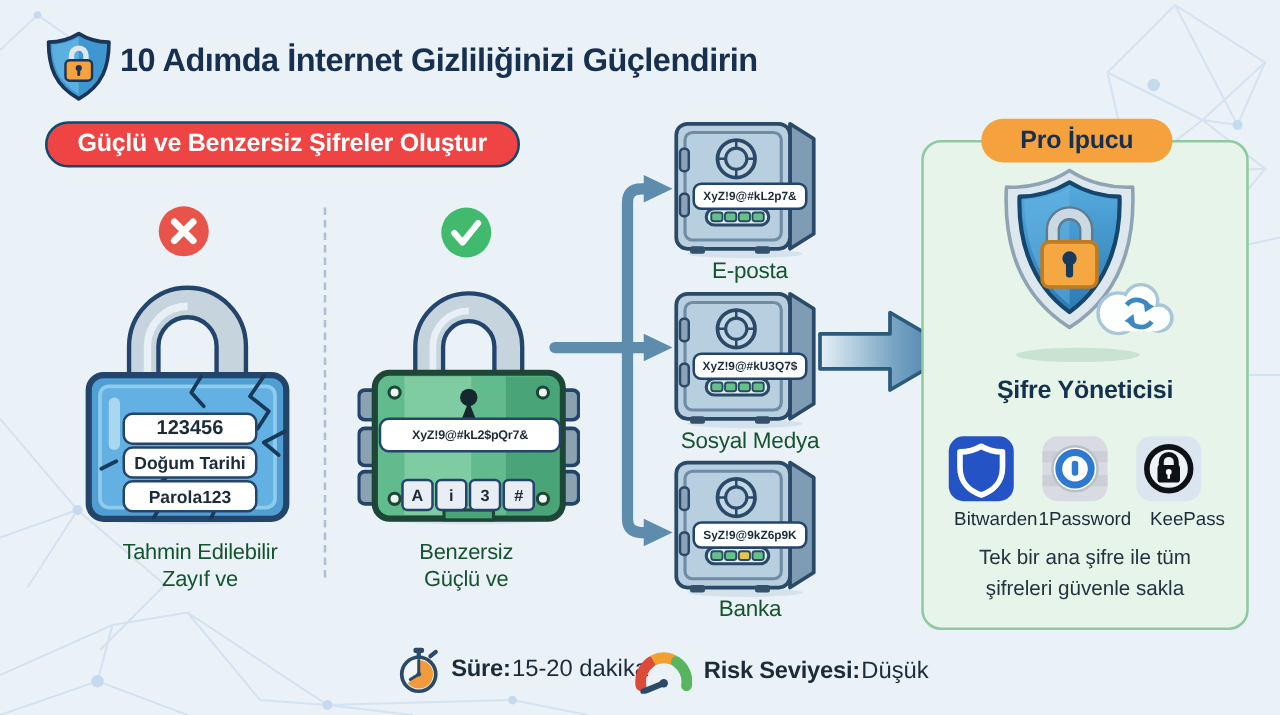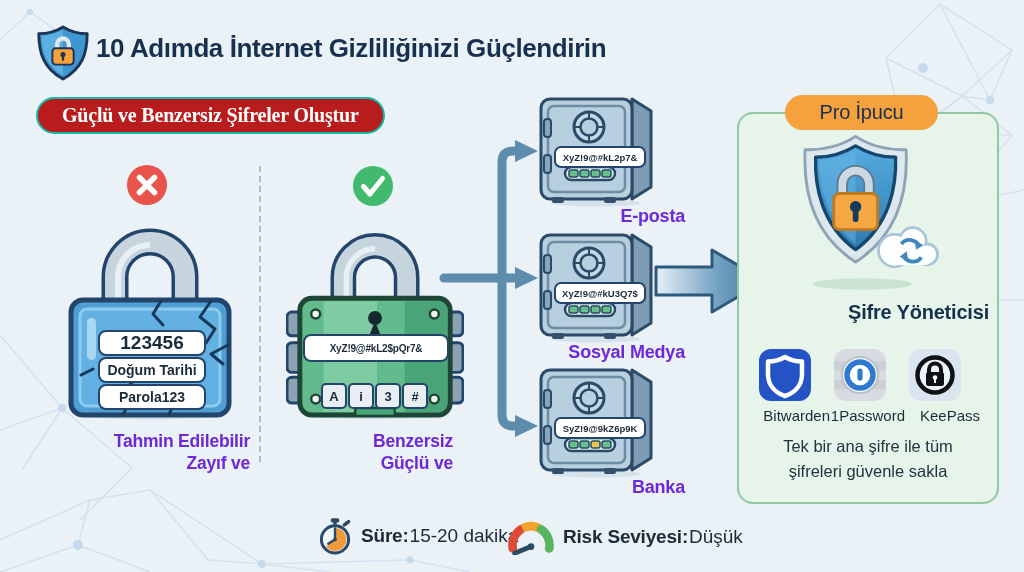--- a/index.html
+++ b/index.html
@@ -7,25 +7,25 @@
     position:relative;width:1024px;height:572px;overflow:hidden;
     background:#eaf1f7;font-family:"Liberation Sans",sans-serif;
     color:#1c3557;
   }
   .abs{position:absolute;}
   svg{display:block;}
   
   #page-title{left:96px;top:33px;font-size:26px;font-weight:bold;color:#17304f;letter-spacing:-.4px;}
   #step-badge{
     left:36px;top:97px;height:33px;line-height:33px;padding:0 24px;
-    background:#b91c1c;border:2px solid #14b8a6;border-radius:20px;
-    color:#fff;font-size:20px;font-weight:bold;letter-spacing:-.2px;font-family:Liberation Serif, serif;
-  }
-  
-  .caption{font-weight:bold;font-size:17.5px;color:#6d28d9;text-align:right;line-height:22px;letter-spacing:-.2px;}
+    background:#ef4444;border:2px solid #0c4a6e;border-radius:20px;
+    color:#fff;font-size:20px;font-weight:bold;letter-spacing:-.2px;
+  }
+  
+  .caption{font-weight:normal;font-size:17.5px;color:#14532d;text-align:center;line-height:22px;letter-spacing:-.2px;}
   
   .pw-pill{
     background:#fff;border:2px solid #24456b;border-radius:8px;
     font-weight:bold;color:#1b2b38;text-align:left;
     display:flex;align-items:center;justify-content:center;
   }
   .key-cap{
     position:absolute;width:22px;height:22px;background:#e8eef3;border:2px solid #24456b;
     border-radius:5px;font-size:13px;font-weight:bold;color:#1b2b38;
     display:flex;align-items:center;justify-content:center;
@@ -36,23 +36,23 @@
   .safe-pw{position:absolute;left:16px;top:51px;width:88px;height:18px;font-size:9.5px;border-radius:7px;}
   .safe-caption{position:absolute;left:-23px;top:110px;width:170px;font-size:18px;}
   
   #pro-panel{
     left:737px;top:112px;width:262px;height:392px;background:#e7f4e9;
     border:2.5px solid #8fc9a1;border-radius:16px;box-sizing:border-box;
   }
   #pro-badge{
     left:785px;top:95px;width:153px;height:35px;line-height:35px;
     background:#f5a13d;border-radius:18px;text-align:center;
-    font-size:20px;font-weight:normal;color:#173050;letter-spacing:-.2px;
-  }
-  #pro-title{left:747px;top:301px;width:242px;text-align:right;font-size:20px;font-weight:bold;color:#14314d;letter-spacing:-.2px;}
+    font-size:20px;font-weight:bold;color:#173050;letter-spacing:-.2px;
+  }
+  #pro-title{left:747px;top:301px;width:242px;text-align:center;font-size:20px;font-weight:bold;color:#14314d;letter-spacing:-.2px;}
   #apps-row{left:758px;top:348px;display:flex;gap:21px;}
   .app-label{top:407px;width:90px;text-align:right;font-size:15px;color:#1b2b38;}
   #pro-note{left:747px;top:434px;width:242px;text-align:center;font-size:16.5px;line-height:25px;color:#22343f;}
   
   .footer-group{display:flex;align-items:center;gap:9px;font-size:19px;color:#1b2b38;}
   .footer-group b{letter-spacing:-.2px;}
   .footer-group .val{margin-left:1px;}
   #footer-duration{left:318px;top:514px;}
   #footer-risk{left:508px;top:519px;}
 </style>
@@ -107,21 +107,21 @@
     <rect x="22" y="103" width="9" height="42" rx="4.5" fill="#a8d7f0"></rect>
     <g stroke="#173a5a" stroke-width="3" fill="none" stroke-linejoin="round" stroke-linecap="round">
       <path d="M96 86 l-8 13 l10 11"></path>
       <path d="M146 86 l-11 16 l15 12 l-9 14"></path>
       <path d="M163 130 l-17 9 l12 10"></path>
       <path d="M58 199 l9 -14 l-7 -11 l10 -9"></path>
       <path d="M104 199 l6 -12 l-9 -9"></path>
       <path d="M16 160 l12 -6"></path>
     </g>
   </svg>
-  <div class="abs pw-pill" style="left:98px;top:330px;width:104px;height:22px;font-size:19px">123456</div>
+  <div class="abs pw-pill" style="left:98px;top:330px;width:104px;height:22px;font-size:16px">123456</div>
   <div class="abs pw-pill" style="left:98px;top:357px;width:104px;height:22px;font-size:14px">Doğum Tarihi</div>
   <div class="abs pw-pill" style="left:98px;top:384px;width:104px;height:22px;font-size:14px">Parola123</div>
   <div class="abs caption" style="left:70px;top:430px;width:180px">
     <div>Tahmin Edilebilir</div>
     <div>Zayıf ve</div>
   </div>
 
   <div class="abs" id="divider"></div>
 
   <svg class="abs" style="left:351px;top:164px" width="44" height="44" viewBox="0 0 44 44">

